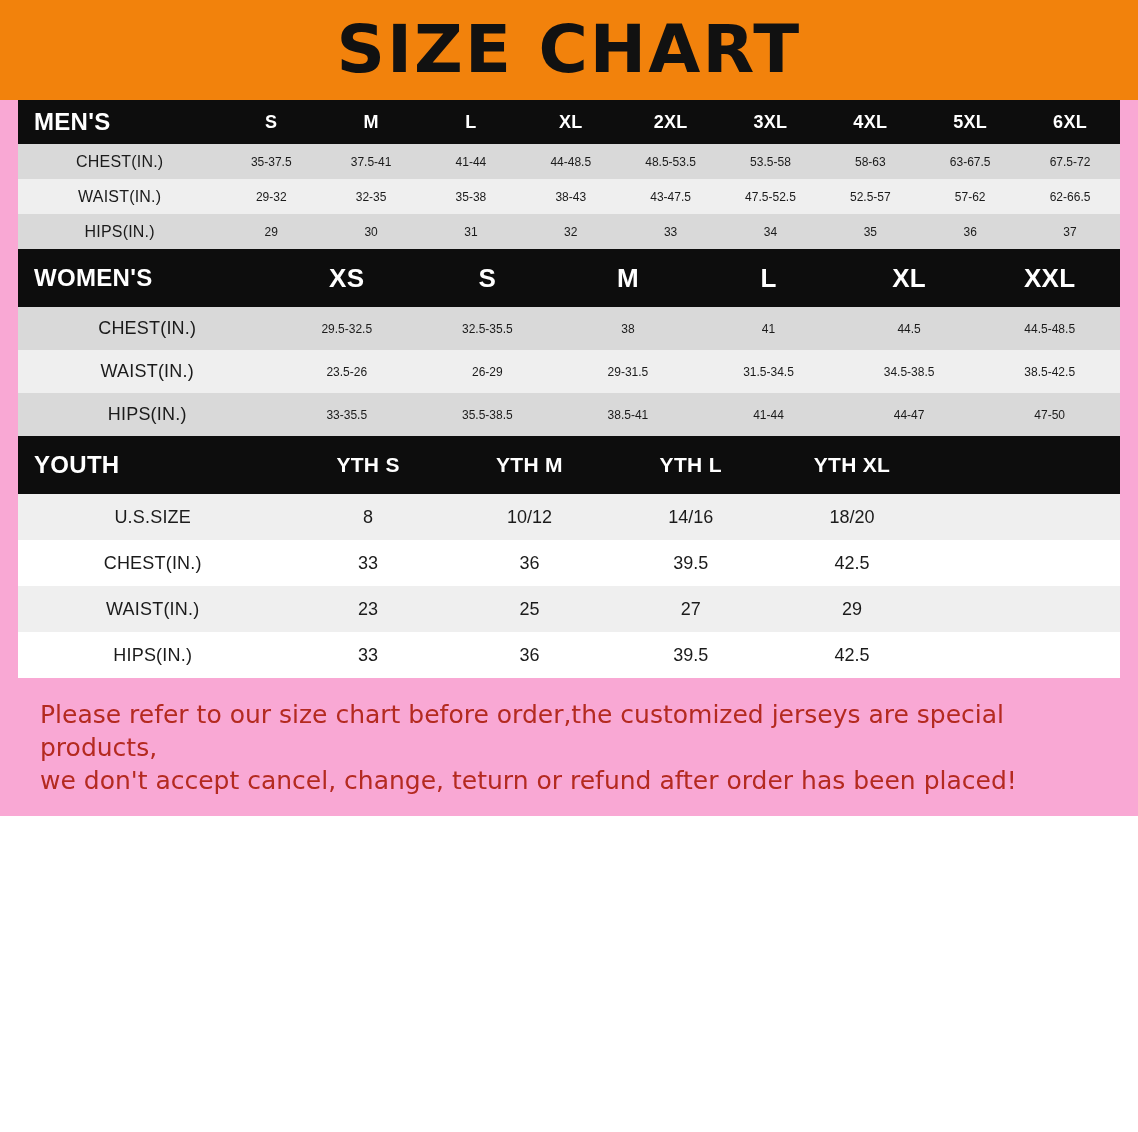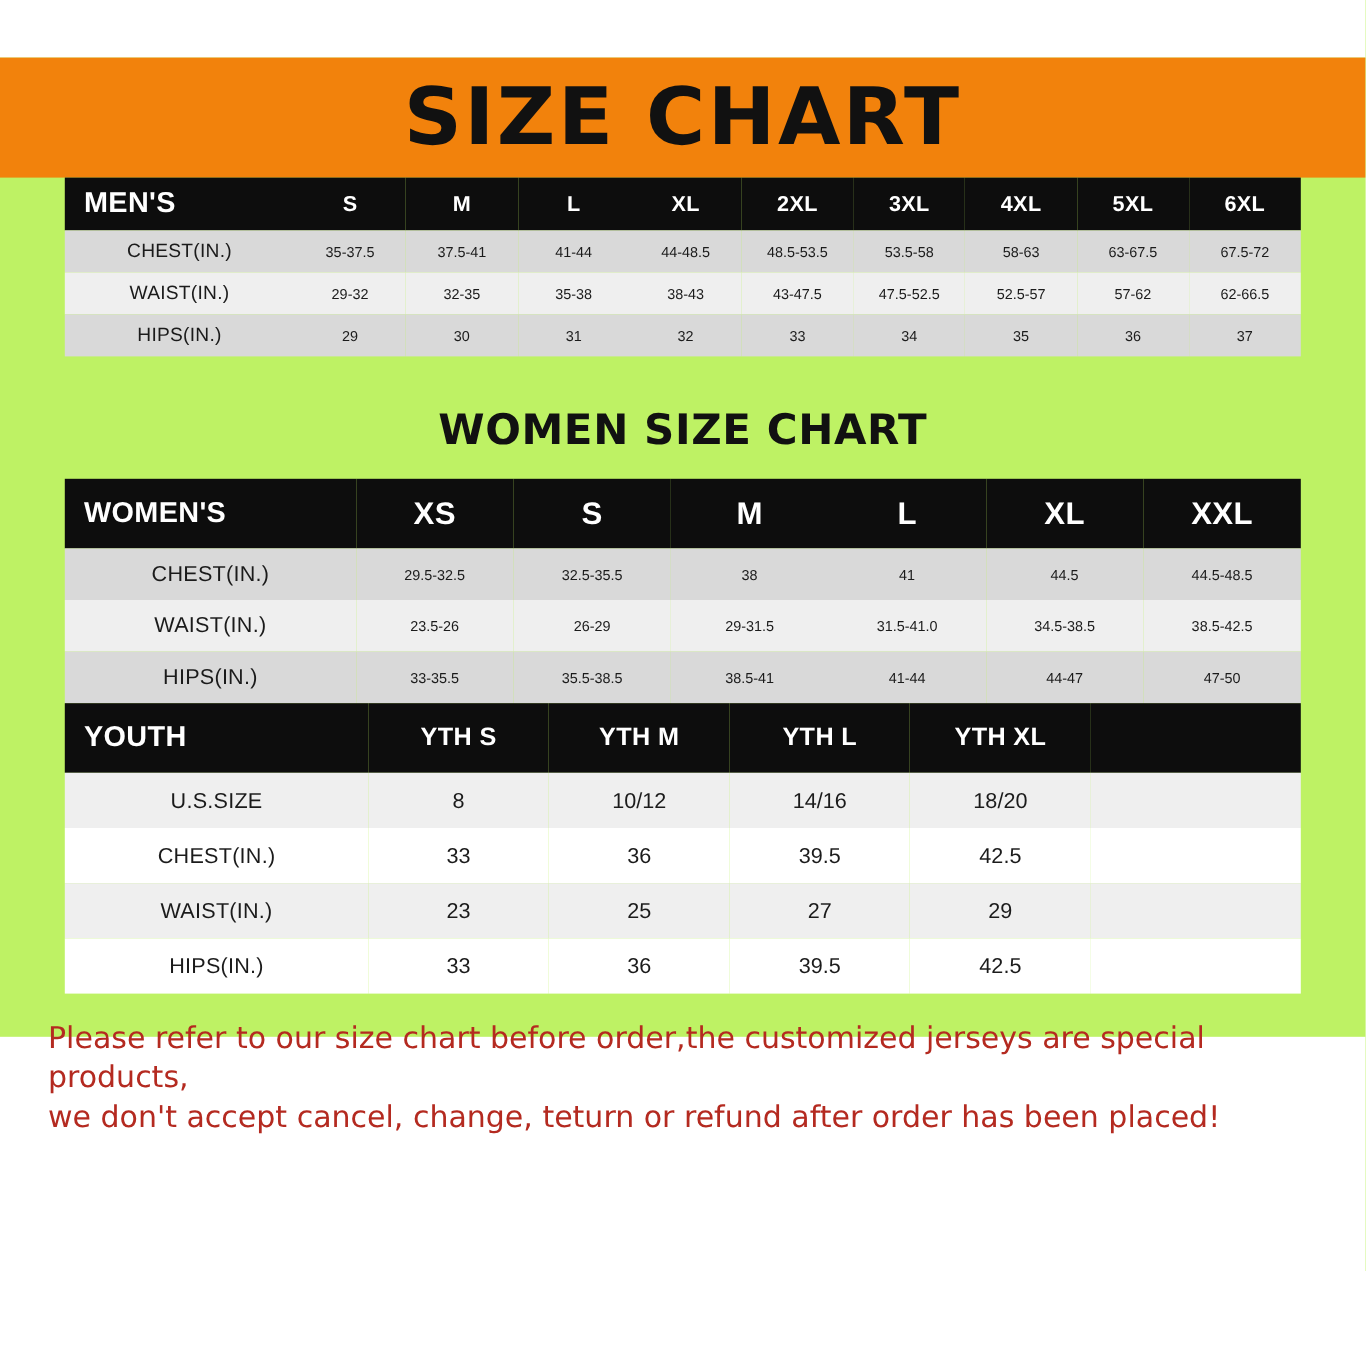--- a/index.html
+++ b/index.html
@@ -10,23 +10,22 @@
     width: 1138px;
     height: 1132px;
     background: #ffffff;
     font-family: "Liberation Sans", sans-serif;
     overflow: hidden;
   }
   .page {
     position: relative;
     width: 1138px;
     height: 816px;
-    background: #bef264;
+    background: #f9a8d4;
     box-sizing: border-box;
-    margin-top: 48px;
   }
   
   .banner {
     width: 100%;
     height: 100px;
     background: #f2820c;
     display: flex;
     align-items: center;
     justify-content: center;
     box-sizing: border-box;
@@ -49,21 +48,21 @@
     font-size: 35px;
     color: #111111;
     letter-spacing: 0.5px;
   }
   #man-heading { margin: 24px 0 20px 0; }
   #women-heading { margin: 42px 0 20px 0; }
   #youth-heading { margin: 46px 0 20px 0; }
 
   
   .table-wrap {
-    padding: 0 54px;
+    padding: 0 18px;
     box-sizing: border-box;
   }
   table.sizetable {
     width: 100%;
     border-collapse: collapse;
     table-layout: fixed;
   }
   table.sizetable th,
   table.sizetable td {
     text-align: center;
@@ -186,21 +185,20 @@
           <td>33</td>
           <td>34</td>
           <td>35</td>
           <td>36</td>
           <td>37</td>
         </tr>
       </tbody>
     </table>
   </div>
 
-  <h2 class="section-heading" id="women-heading">WOMEN SIZE CHART</h2>
   <div class="table-wrap">
     <table class="sizetable" id="women-table">
       <thead>
         <tr>
           <th class="hdr-label" style="width:22%">WOMEN'S</th>
           <th>XS</th>
           <th>S</th>
           <th>M</th>
           <th>L</th>
           <th>XL</th>
@@ -215,21 +213,21 @@
           <td>38</td>
           <td>41</td>
           <td>44.5</td>
           <td>44.5-48.5</td>
         </tr>
         <tr class="r-light">
           <td class="rowlabel">WAIST(IN.)</td>
           <td>23.5-26</td>
           <td>26-29</td>
           <td>29-31.5</td>
-          <td>31.5-41.0</td>
+          <td>31.5-34.5</td>
           <td>34.5-38.5</td>
           <td>38.5-42.5</td>
         </tr>
         <tr class="r-dark">
           <td class="rowlabel">HIPS(IN.)</td>
           <td>33-35.5</td>
           <td>35.5-38.5</td>
           <td>38.5-41</td>
           <td>41-44</td>
           <td>44-47</td>

